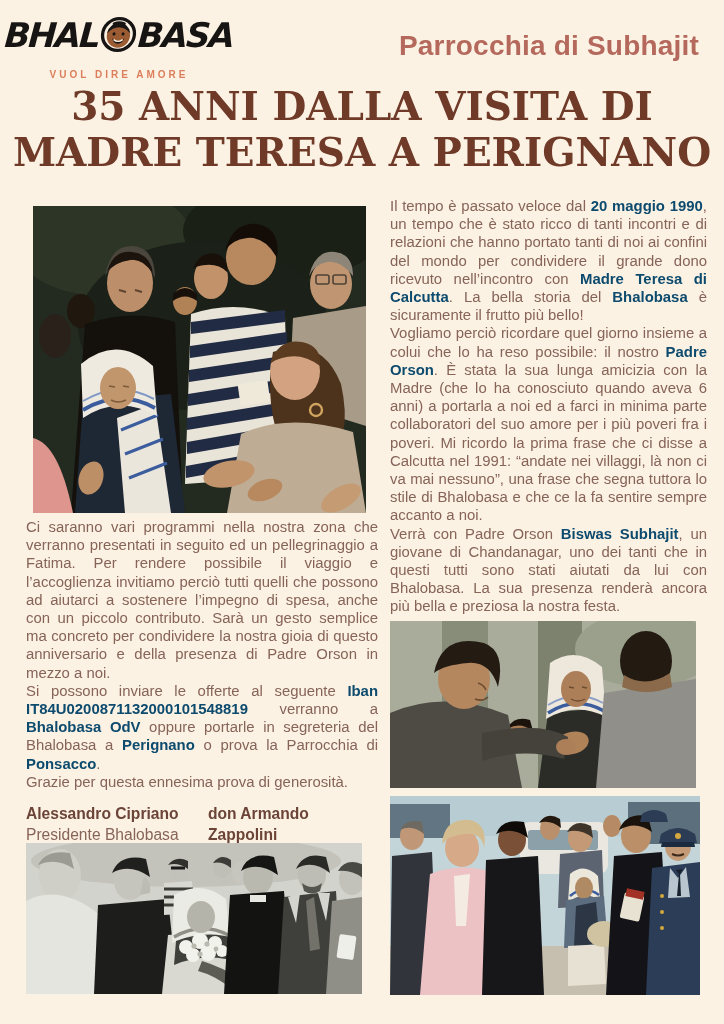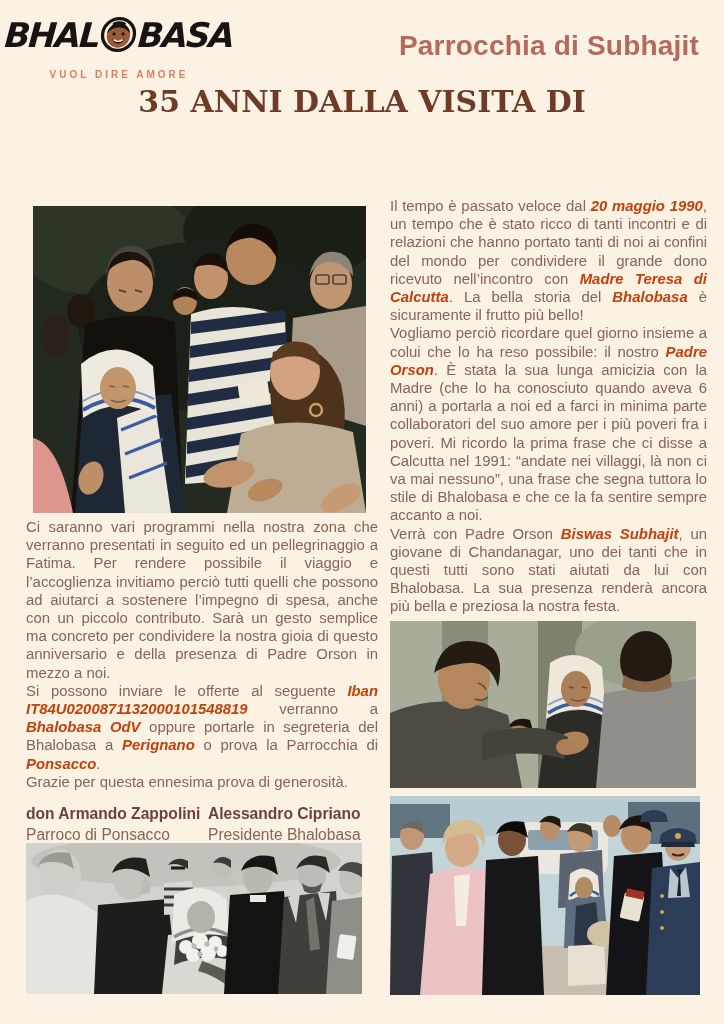--- a/index.html
+++ b/index.html
@@ -21,32 +21,32 @@
     margin-top:16px;font-size:10px;font-weight:bold;letter-spacing:3px;
     color:#dc7e5c;white-space:nowrap;
   }
   .parish{
     position:absolute;right:25px;top:30px;
     font-size:28px;font-weight:bold;color:#b4695c;letter-spacing:.2px;
   }
   .title{
     position:absolute;left:0;top:84px;width:100%;margin:0;text-align:center;
     font-family:"DejaVu Serif",serif;font-weight:bold;
-    font-size:30px;line-height:1.17;color:#6f3a27;letter-spacing:0;
+    font-size:39px;line-height:1.17;color:#6f3a27;letter-spacing:0;
   }
   
   figure{margin:0;position:absolute;overflow:hidden;}
   figure svg{display:block;width:100%;height:100%;}
   .photo-main{left:33px;top:206px;width:333px;height:307px;}
   .photo-mid-right{left:390px;top:621px;width:306px;height:167px;}
   .photo-bottom-right{left:390px;top:796px;width:310px;height:199px;}
   .photo-bw{left:26px;top:843px;width:336px;height:151px;}
   
   .col p{margin:0;font-size:14.9px;line-height:18.2px;text-align:justify;}
-  .col strong{font-weight:bold;color:#c2410c;font-style:italic;}
+  .col strong{font-weight:bold;color:#0c4a6e;}
   .right-col{position:absolute;left:390px;top:197px;width:317px;}
   .left-col{position:absolute;left:26px;top:518px;width:352px;}
   .signatures{position:absolute;left:26px;top:803px;width:352px;display:flex;}
   .sig{width:182px;}
   .sig + .sig{width:170px;}
   .sig-name{font-size:15.6px;font-weight:bold;color:#6b4437;line-height:21px;}
   .sig-role{font-size:15.6px;color:#866458;line-height:21px;}
 </style>
 </head>
 <body>
@@ -66,21 +66,21 @@
         <path d="M12 21.5 Q18 29 24 21.5 Q22.5 27 18 27 Q13.5 27 12 21.5 Z" fill="#171513"></path>
         <path d="M13.6 23 Q18 26.4 22.4 23" stroke="#fcf2e4" stroke-width="1.3" fill="none"></path>
       </svg>
       <span>BASA</span>
     </div>
     <div class="logo-tagline">VUOL DIRE AMORE</div>
   </div>
 
   <div class="parish">Parrocchia di Subhajit</div>
 
-  <h1 class="title"><span>35 ANNI DALLA VISITA DI</span><br></h1>
+  <h1 class="title"><span>35 ANNI DALLA VISITA DI</span><br><span>MADRE TERESA A PERIGNANO</span></h1>
 
   <figure class="photo-main">
     <svg viewBox="0 0 333 307" preserveAspectRatio="none">
       <rect width="333" height="307" fill="#232a20"></rect>
       <ellipse cx="70" cy="35" rx="90" ry="55" fill="#2c3526"></ellipse>
       <ellipse cx="250" cy="25" rx="100" ry="50" fill="#1a2016"></ellipse>
       <ellipse cx="170" cy="120" rx="125" ry="85" fill="#1b2118"></ellipse>
       <ellipse cx="48" cy="105" rx="14" ry="17" fill="#20180f"></ellipse>
       <ellipse cx="152" cy="95" rx="12" ry="14" fill="#b08256"></ellipse>
       <path d="M140 88 Q152 76 164 88 L164 95 Q152 86 140 95 Z" fill="#17100a"></path>
@@ -140,26 +140,26 @@
     </div>
 
   <div class="col left-col">
       <p><span>Ci saranno vari programmi nella nostra zona che verranno presentati in seguito ed un pellegrinaggio a Fatima. Per rendere possibile il viaggio e l’accoglienza invitiamo perciò tutti quelli che possono ad aiutarci a sostenere l’impegno di spesa, anche con un piccolo contributo. Sarà un gesto semplice ma concreto per condividere la nostra gioia di questo anniversario e della presenza di Padre Orson in mezzo a noi.</span></p>
       <p><span>Si possono inviare le offerte al seguente </span><strong>Iban IT84U0200871132000101548819</strong><span> verranno a </span><strong>Bhalobasa OdV</strong><span> oppure portarle in segreteria del Bhalobasa a </span><strong>Perignano</strong><span> o prova la Parrocchia di </span><strong>Ponsacco</strong><span>.</span></p>
       <p><span>Grazie per questa ennesima prova di generosità.</span></p>
     </div>
 
   <div class="signatures">
     <div class="sig">
+      <div class="sig-name">Alessandro Cipriano</div>
+      <div class="sig-role">Presidente Bhalobasa</div>
+    </div>
+    <div class="sig">
       <div class="sig-name">don Armando Zappolini</div>
       <div class="sig-role">Parroco di Ponsacco</div>
-    </div>
-    <div class="sig">
-      <div class="sig-name">Alessandro Cipriano</div>
-      <div class="sig-role">Presidente Bhalobasa</div>
     </div>
   </div>
 
   <figure class="photo-mid-right">
     <svg viewBox="0 0 306 167" preserveAspectRatio="none">
       <rect width="306" height="167" fill="#a9ac9a"></rect>
       <rect x="52" width="46" height="167" fill="#878d79"></rect>
       <rect x="148" width="44" height="167" fill="#7c826e"></rect>
       <ellipse cx="255" cy="28" rx="70" ry="38" fill="#9aa08c"></ellipse>
       <path d="M158 92 L224 86 L230 167 L148 167 Z" fill="#2b2b28"></path>

